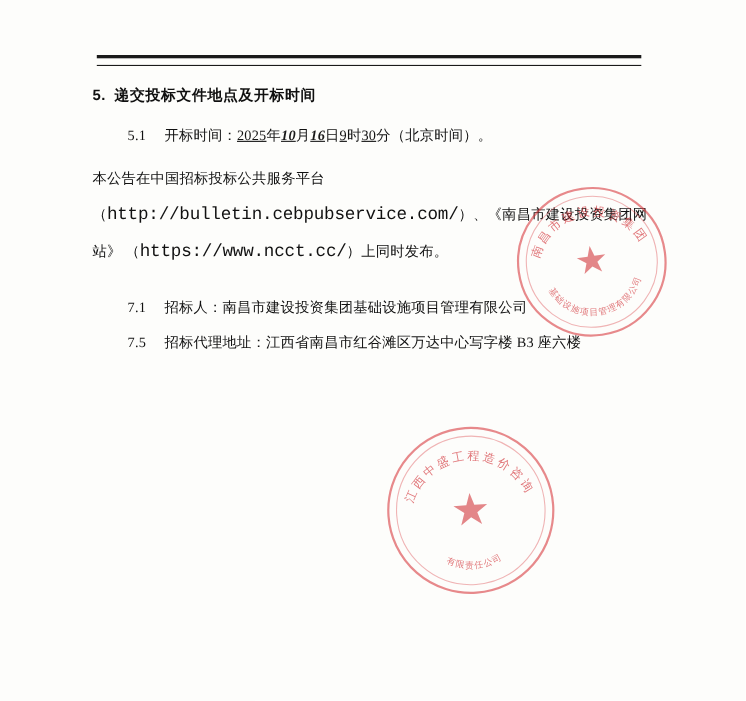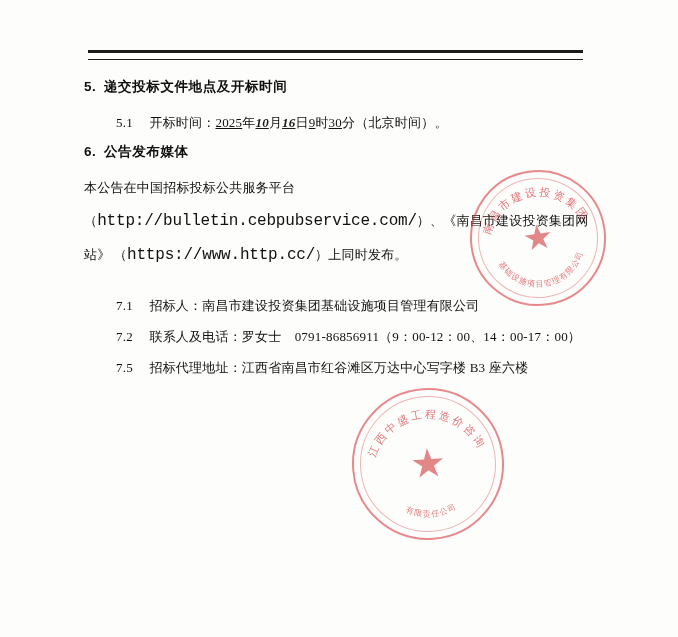--- a/index.html
+++ b/index.html
@@ -179,41 +179,34 @@
         <span class="num">5.</span><span>递交投标文件地点及开标时间</span>
       </p>
       <div class="gap-sm"></div>
       <p class="para">
         <span class="lbl">5.1</span>
         <span>开标时间：</span><span class="u">2025</span><span>年</span><span class="u handwrite">10</span><span>月</span><span class="u handwrite">16</span><span>日</span><span class="u">9</span><span>时</span><span class="u">30</span><span>分</span><span>（北京时间）。</span>
       </p>
     </div>
 
     <div class="block">
-      <p class="sec-head">
-        <span class="num">6.</span><span>公告发布媒体</span>
-      </p>
       <div class="gap-sm"></div>
       <p class="para cont">
-        <span>本公告在中国招标投标公共服务平台（</span><span class="mono">http://bulletin.cebpubservice.com/</span><span>）、《南昌市建设投资集团网站》 （</span><span class="mono">https://www.http.cc/</span><span>）上同时发布。</span>
+        <span>本公告在中国招标投标公共服务平台（</span><span class="mono">http://bulletin.cebpubservice.com/</span><span>）、《南昌市建设投资集团网站》 （</span><span class="mono">https://www.ncct.cc/</span><span>）上同时发布。</span>
       </p>
     </div>
 
     <div class="gap-md"></div>
 
     <div class="block contact">
       <div class="gap-sm"></div>
 
       <p class="para">
         <span class="lbl">7.1</span>
         <span>招标人：</span><span>南昌市建设投资集团基础设施项目管理有限公司</span>
-      </p>
-      <p class="para">
-        <span class="lbl">7.2</span>
-        <span>联系人及电话：</span><span>罗女士　0791-86856911（9：00-12：00、14：00-17：00）</span>
       </p>
       <p class="para">
         <span class="lbl">7.5</span>
         <span>招标代理地址：</span><span>江西省南昌市红谷滩区万达中心写字楼 B3 座六楼</span>
       </p>
     </div>
 
   </div>
 
   <div class="seal" id="seal-1">

